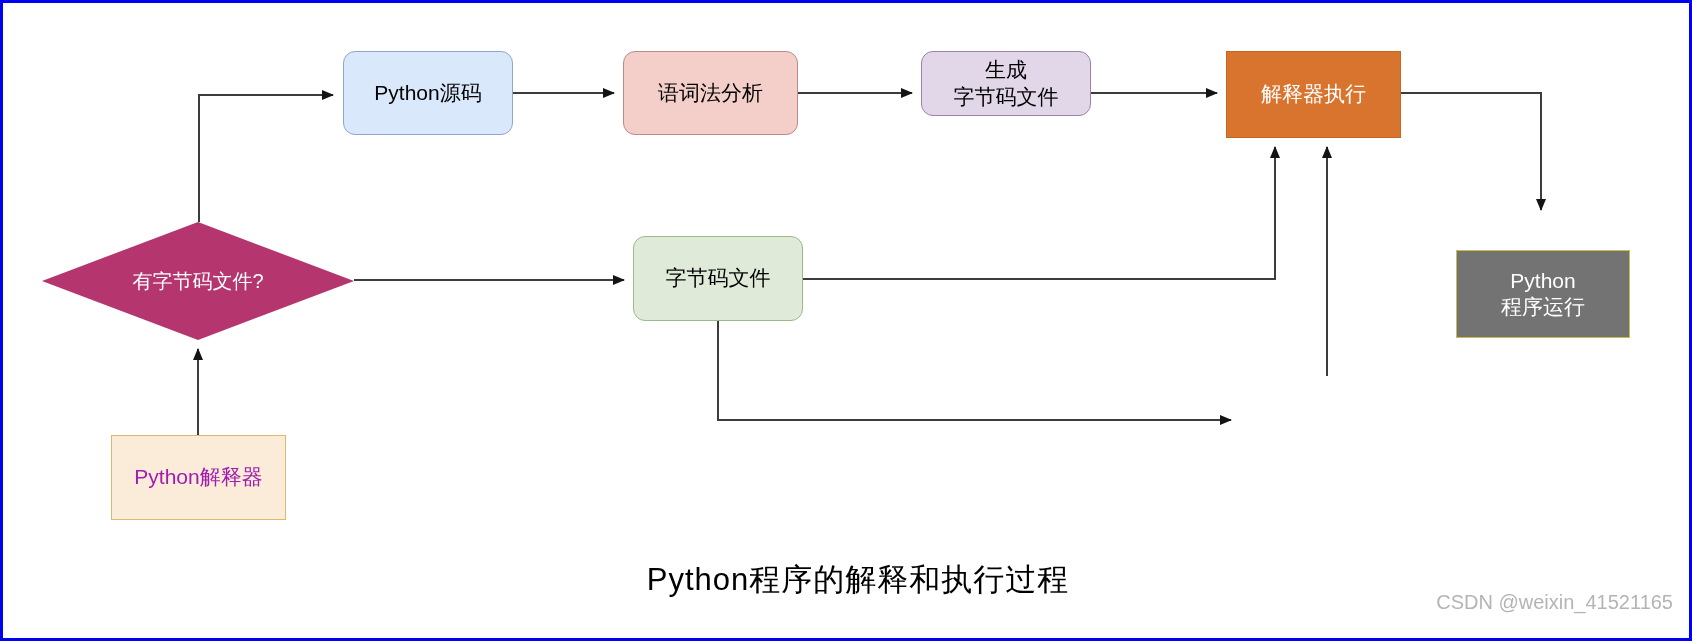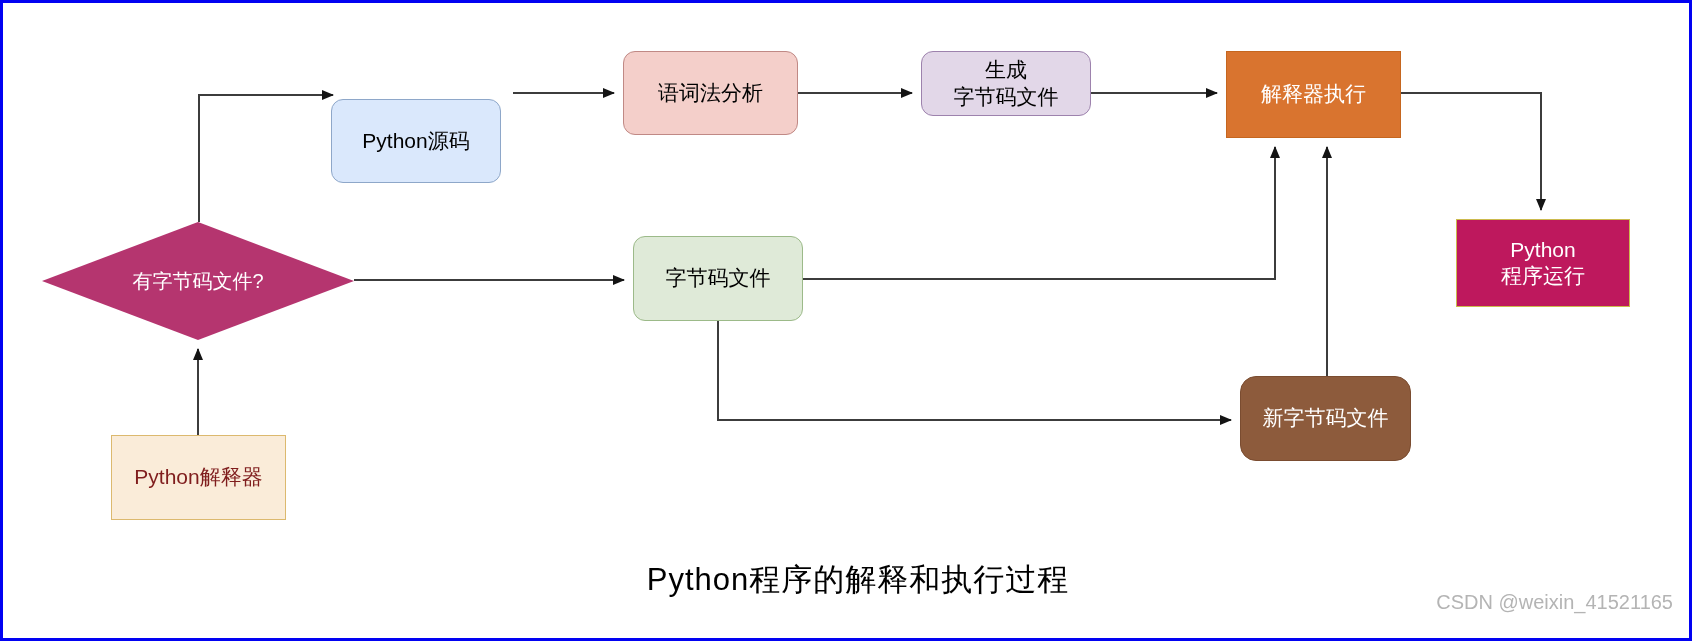--- a/index.html
+++ b/index.html
@@ -37,21 +37,21 @@
     box-sizing: border-box;
     white-space: pre-line;
   }
   .rounded { border-radius: 12px; }
   .rounded-lg { border-radius: 16px; }
   .diamond {
     clip-path: polygon(50% 0, 100% 50%, 50% 100%, 0 50%);
     border: none;
     font-size: 20px;
   }
-  .n-python-source      { left: 328px;  top: 48px;  width: 170px; height: 84px; margin-top: 48px; }
+  .n-python-source      { left: 340px;  top: 48px;  width: 170px; height: 84px; }
   .n-lexical-analysis   { left: 620px;  top: 48px;  width: 175px; height: 84px; }
   .n-generate-bytecode  { left: 918px;  top: 48px;  width: 170px; height: 65px; }
   .n-interpreter-exec   { left: 1223px; top: 48px;  width: 175px; height: 87px; }
   .n-has-bytecode       { left: 39px;   top: 219px; width: 312px; height: 118px; }
   .n-bytecode-file      { left: 630px;  top: 233px; width: 170px; height: 85px; }
   .n-python-interpreter { left: 108px;  top: 432px; width: 175px; height: 85px; }
   .n-new-bytecode-file  { left: 1237px; top: 373px; width: 171px; height: 85px; }
   .n-python-program-run { left: 1453px; top: 216px; width: 174px; height: 88px; }
   .diagram-title {
     position: absolute;
@@ -102,24 +102,23 @@
 
   <div class="node rounded n-generate-bytecode" style="background: rgb(226, 215, 232); color: rgb(0, 0, 0); border-color: rgb(157, 130, 173);">生成
 字节码文件</div>
 
   <div class="node n-interpreter-exec" style="background: rgb(217, 116, 47); color: rgb(255, 255, 255); border-color: rgb(197, 102, 31); text-align: right;">解释器执行</div>
 
   <div class="node diamond n-has-bytecode" style="background: rgb(181, 53, 111); color: rgb(255, 255, 255);">有字节码文件?</div>
 
   <div class="node rounded n-bytecode-file" style="background: rgb(223, 234, 216); color: rgb(0, 0, 0); border-color: rgb(156, 186, 137);">字节码文件</div>
 
-  <div class="node n-python-interpreter" style="background: rgb(250, 236, 217); color: #7f1d1d; border-color: rgb(220, 185, 110); text-align: right;">Python解释器</div>
+  <div class="node n-python-interpreter" style="background: rgb(250, 236, 217); color: #a21caf; border-color: rgb(220, 185, 110); text-align: right;">Python解释器</div>
 
-  <div class="node rounded-lg n-new-bytecode-file" style="background: rgb(141, 91, 60); color: rgb(255, 255, 255); border-color: rgb(122, 76, 48);">新字节码文件</div>
 
-  <div class="node n-python-program-run" style="background: #be185d; color: rgb(255, 255, 255); border-color: rgb(204, 186, 77);">Python
+  <div class="node n-python-program-run" style="background: #737373; color: rgb(255, 255, 255); border-color: rgb(204, 186, 77); margin-top: 31px;">Python
 程序运行</div>
 
   <div class="diagram-title">Python程序的解释和执行过程</div>
 
   <div class="watermark">CSDN @weixin_41521165</div>
 
 </div>
 
 </body></html>

